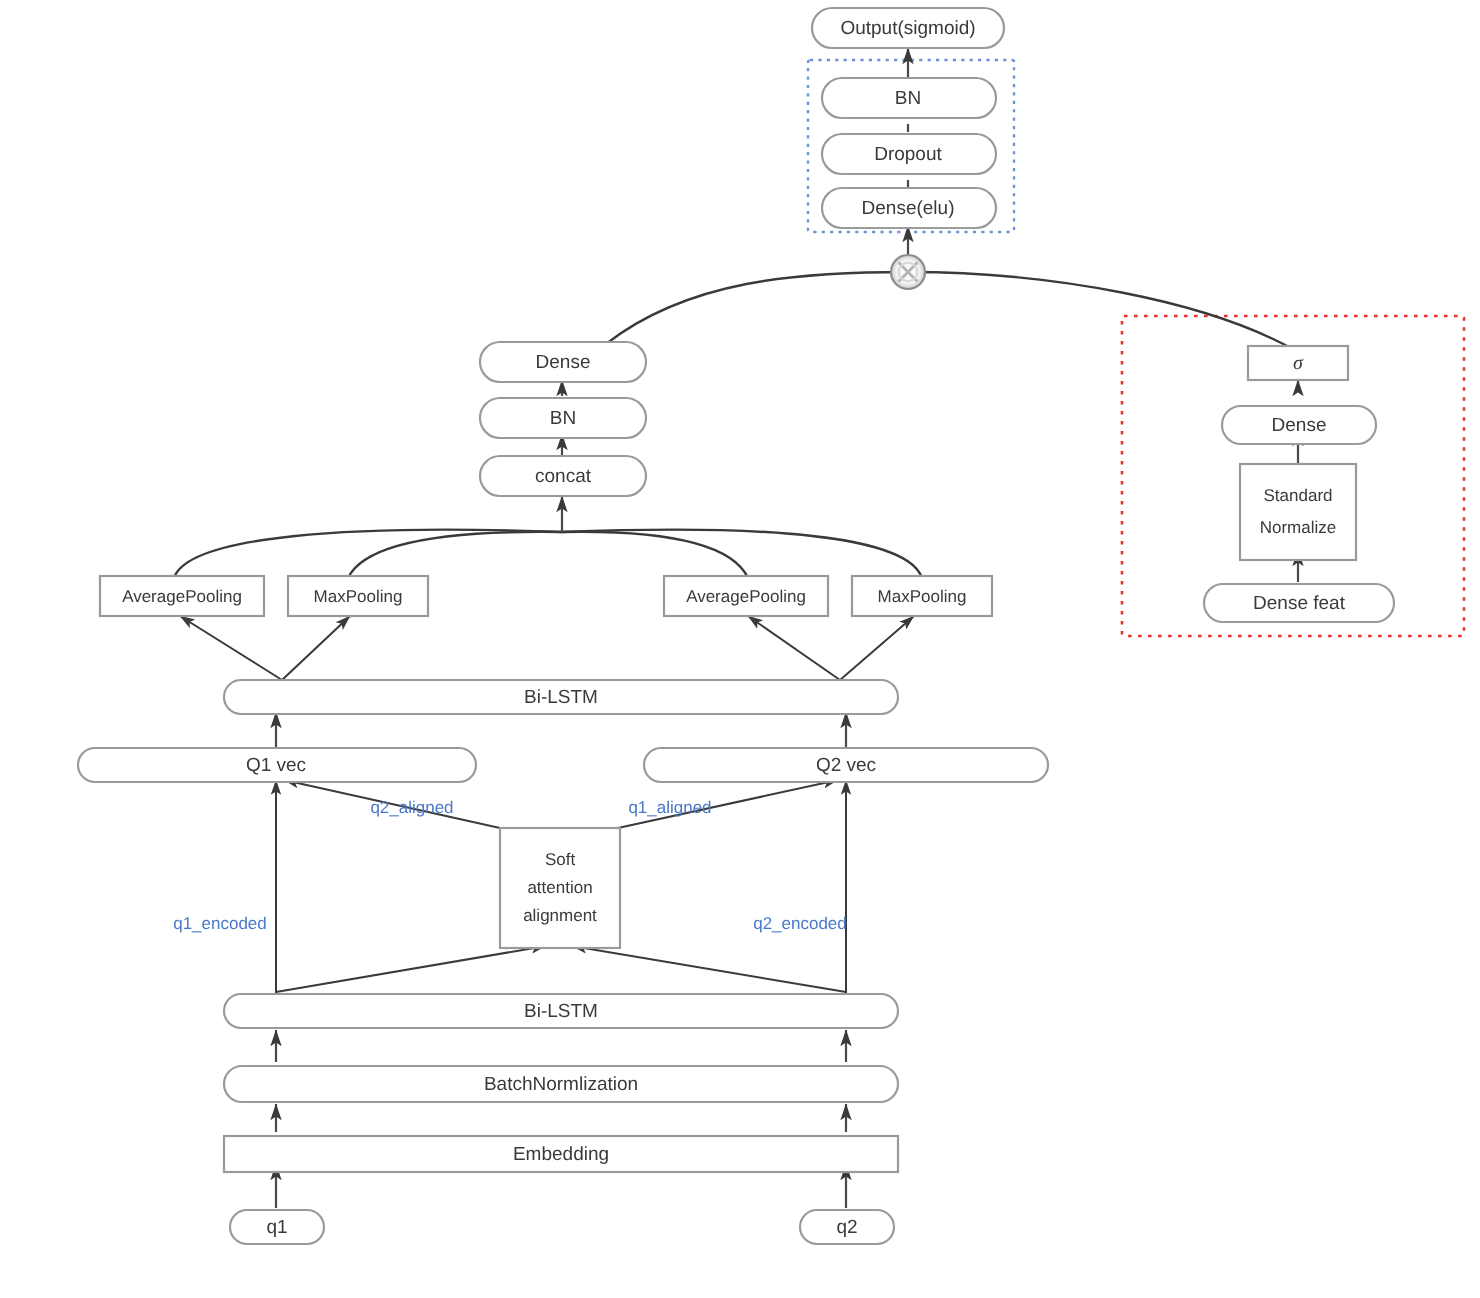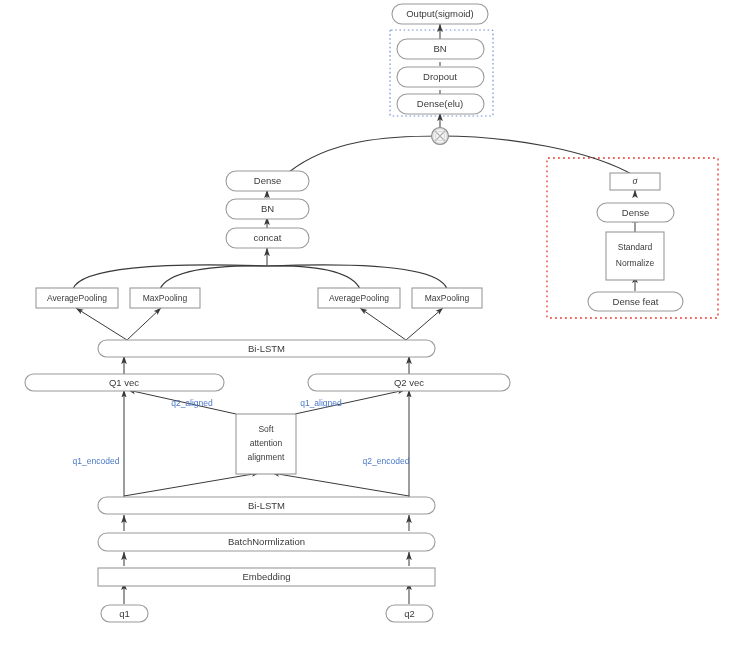--- a/index.html
+++ b/index.html
@@ -1,17 +1,17 @@
 <!DOCTYPE html>
 <html><head>
 <meta charset="utf-8">
 <style>
   html,body{margin:0;padding:0;background:#ffffff;}
   body{width:740px;height:649px;overflow:hidden;font-family:"Liberation Sans",sans-serif;}
-  #diagram{position:relative;width:613px;height:649px;}
+  #diagram{position:relative;width:613px;height:649px;margin-left:14px;}
   svg{display:block;}
   .node-label{font-family:"Liberation Sans",sans-serif;font-size:9.5px;fill:#3a3a3a;text-anchor:middle;dominant-baseline:middle;}
   .node-label.sm{font-size:8.5px;}
   .edge-label{font-family:"Liberation Sans",sans-serif;font-size:8.5px;fill:#4a78c8;text-anchor:middle;dominant-baseline:middle;}
   .sigma-label{font-family:"Liberation Serif",serif;font-style:italic;font-size:10px;fill:#3a3a3a;text-anchor:middle;dominant-baseline:middle;}
   .dots-label{font-family:"Liberation Sans",sans-serif;font-size:9px;fill:#666;text-anchor:middle;dominant-baseline:middle;letter-spacing:1px;}
   .box{fill:#ffffff;stroke:#9a9a9a;stroke-width:1.1;}
   .link{stroke:#4a4a4a;stroke-width:1.1;fill:none;}
   .link-thin{stroke:#3a3a3a;stroke-width:1;fill:none;}
   .curve{stroke:#3a3a3a;stroke-width:1.2;fill:none;}

